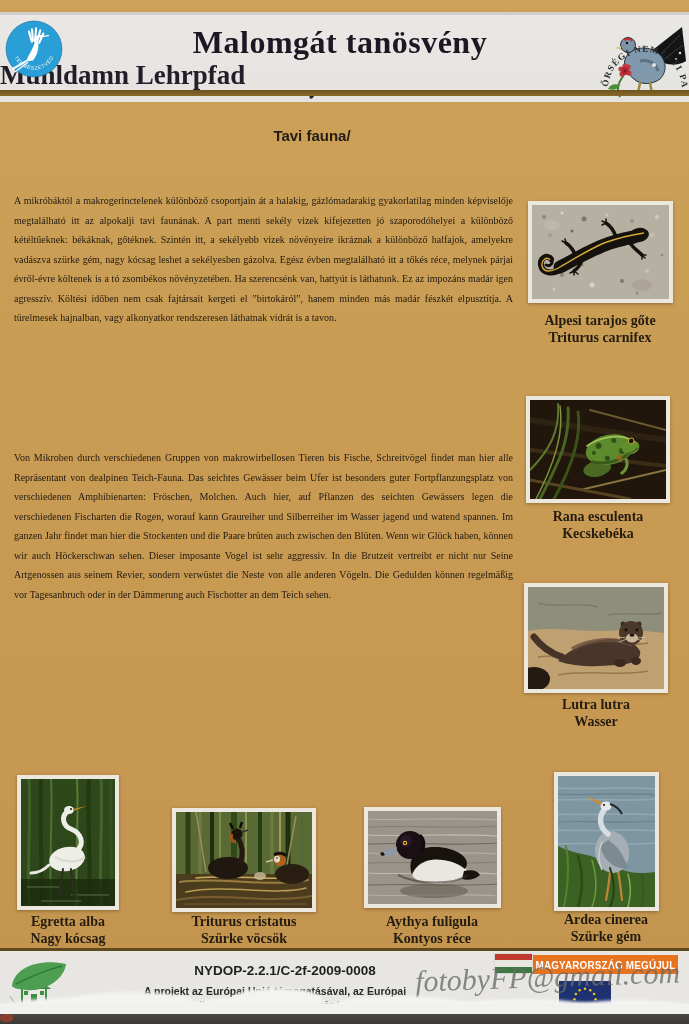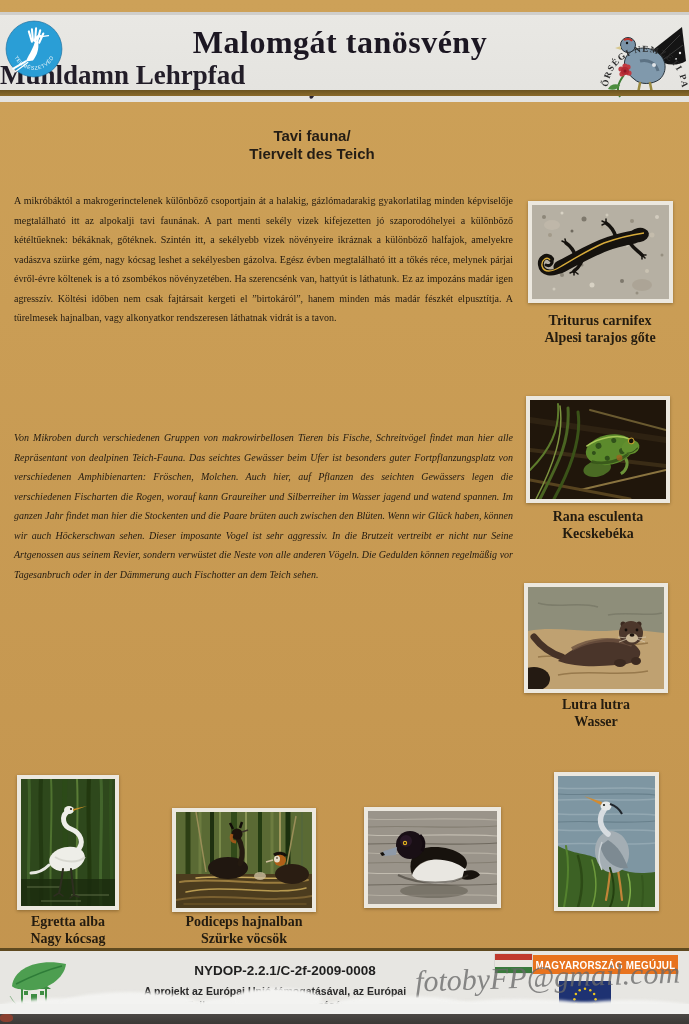--- a/index.html
+++ b/index.html
@@ -18,21 +18,21 @@
   .logo-right{position:absolute;right:1px;top:1px;width:92px;height:92px;}
   .speck{position:absolute;left:310px;top:80px;width:4px;height:7px;background:#2a2430;
          border-radius:50%;transform:rotate(28deg);}
   
   .sec-title{position:absolute;left:0;width:624px;text-align:center;
              font-family:"Liberation Sans",sans-serif;font-weight:bold;font-size:15px;color:#241d15;}
   .sec1{top:127px;} .sec2{top:145px;}
   
   .para{position:absolute;left:14px;width:499px;text-align:justify;
         font-size:10px;line-height:19.5px;color:#221a10;}
-  .para-hu{top:191px;} .para-de{top:428px;font-style:italic;}
+  .para-hu{top:191px;} .para-de{top:448px;}
   
   .photo{position:absolute;background:#ece8df;padding:4px;box-shadow:0 1px 3px rgba(70,50,15,.45);}
   .photo svg{display:block;}
   .cap{position:absolute;text-align:center;font-weight:bold;font-size:14px;line-height:17px;color:#241c10;}
   
   .ftr-shadow{position:absolute;left:0;top:948px;width:689px;height:3px;background:#5f4a20;}
   .ftr{position:absolute;left:0;top:951px;width:689px;height:64px;background:#e7e6e2;}
   .ftr-code{position:absolute;left:110px;top:963px;width:350px;text-align:center;
             font-family:"Liberation Sans",sans-serif;font-weight:bold;font-size:13.5px;color:#1f1f1f;}
   .ftr-l1{position:absolute;left:95px;top:985px;width:360px;text-align:center;
@@ -121,21 +121,20 @@
       <path id="ringR" d="M12 74 A36 36 0 0 1 86 78" fill="none"></path>
       <text font-size="9" fill="#2a2a2a" letter-spacing="1.2" font-weight="bold">
         <textPath href="#ringR">ŐRSÉGI NEMZETI PARK</textPath>
       </text>
     </svg>
     <div class="speck"></div>
   </div>
   <div class="hdr-divider"></div>
 
   <div class="sec-title sec1">Tavi fauna/</div>
-  <div class="sec-title sec2">Tiervelt des Teich</div>
 
   <div class="para para-hu">A mikróbáktól a makrogerinctelenek különböző csoportjain át a halakig, gázlómadarakig gyakorlatilag minden képviselője megtalálható itt az alpokalji tavi faunának. A part menti sekély vizek kifejezetten jó szaporodóhelyei a különböző kétéltűeknek: békáknak, gőtéknek. Szintén itt, a sekélyebb vizek növényeire ikráznak a különböző halfajok, amelyekre vadászva szürke gém, nagy kócsag leshet a sekélyesben gázolva. Egész évben megtalálható itt a tőkés réce, melynek párjai évről-évre költenek is a tó zsombékos növényzetében. Ha szerencsénk van, hattyút is láthatunk. Ez az impozáns madár igen agresszív. Költési időben nem csak fajtársait kergeti el ”birtokáról”, hanem minden más madár fészkét elpusztítja. A türelmesek hajnalban, vagy alkonyatkor rendszeresen láthatnak vidrát is a tavon.</div>
   <div class="para para-de">Von Mikroben durch verschiedenen Gruppen von makrowirbellosen Tieren bis Fische, Schreitvögel findet man hier alle Repräsentant von dealpinen Teich-Fauna. Das seichtes Gewässer beim Ufer ist besonders guter Fortpflanzungsplatz von verschiedenen Amphibienarten: Fröschen, Molchen. Auch hier, auf Pflanzen des seichten Gewässers legen die verschiedenen Fischarten die Rogen, worauf kann Graureiher und Silberreiher im Wasser jagend und watend spannen. Im ganzen Jahr findet man hier die Stockenten und die Paare brüten auch zwischen den Blüten. Wenn wir Glück haben, können wir auch Höckerschwan sehen. Dieser imposante Vogel ist sehr aggressiv. In die Brutzeit vertreibt er nicht nur Seine Artgenossen aus seinem Revier, sondern verwüstet die Neste von alle anderen Vögeln. Die Gedulden können regelmäßig vor Tagesanbruch oder in der Dämmerung auch Fischotter an dem Teich sehen.</div>
 
   <div class="photo" style="left:528px;top:201px;">
     <svg width="137" height="94" viewBox="0 0 137 94">
       <rect width="137" height="94" fill="#b6b0a3"></rect>
       <g>
         <ellipse cx="20" cy="20" rx="8" ry="5" fill="#c4bcae" opacity=".6"></ellipse>
         <ellipse cx="110" cy="80" rx="10" ry="6" fill="#a8a090" opacity=".7"></ellipse>
@@ -172,22 +171,22 @@
         <path d="M110 50 l3 3 M110 50 l4 0 M110 50 l0 4" stroke-width="1.5"></path>
         <path d="M74 18 l-4 -2 M74 18 l0 -4 M74 18 l-4 2" stroke-width="1.5"></path>
         <path d="M42 66 l-4 2 M42 66 l0 4 M42 66 l4 3" stroke-width="1.5"></path>
         <path d="M34 38 l-4 -2 M34 38 l-1 -4" stroke-width="1.5"></path>
       </g>
       <ellipse cx="107" cy="30" rx="10" ry="7" fill="#15120e" transform="rotate(-10 107 30)"></ellipse>
       <path d="M112 28 C98 30 86 33 72 38 C56 45 40 55 28 62 C20 67 12 68 10 61 C9 55 15 51 18 55" stroke="#e2b33c" stroke-width="1.4" fill="none" opacity=".95"></path>
     </svg>
   </div>
   <div class="cap" style="left:516px;top:312px;width:168px;">
+    <span style="display:block">Alpesi tarajos gőte</span>
     <span style="display:block">Triturus carnifex</span>
-    <span style="display:block">Alpesi tarajos gőte</span>
   </div>
 
   <div class="photo" style="left:526px;top:396px;">
     <svg width="136" height="99" viewBox="0 0 136 99">
       <rect width="136" height="99" fill="#20160b"></rect>
       <g fill="none" stroke-linecap="round">
         <path d="M0 20 L136 40" stroke="#2e2212" stroke-width="6"></path>
         <path d="M0 50 L136 66" stroke="#3a2c16" stroke-width="4"></path>
         <path d="M60 10 L136 30" stroke="#6a5a30" stroke-width="2"></path>
         <path d="M50 90 L136 70" stroke="#8a7440" stroke-width="2"></path>
@@ -327,21 +326,21 @@
       <path d="M66 20 L72 18" stroke="#3a3028" stroke-width="1.5"></path>
       <ellipse cx="116" cy="62" rx="17" ry="10" fill="#2a1d12"></ellipse>
       <circle cx="104" cy="48" r="6" fill="#b06018"></circle>
       <ellipse cx="101" cy="47" rx="3" ry="3.5" fill="#e4dcc8"></ellipse>
       <path d="M98 43 C102 40 108 41 110 44" stroke="#17100a" stroke-width="3" fill="none"></path>
       <path d="M97 48 L90 50" stroke="#d0c0a0" stroke-width="1.5"></path>
       <circle cx="101" cy="46" r=".8" fill="#201408"></circle>
     </svg>
   </div>
   <div class="cap" style="left:176px;top:913px;width:136px;">
-    <span style="display:block">Podiceps hajnalban</span>
+    <span style="display:block">Triturus cristatus</span>
     <span style="display:block">Szürke vöcsök</span>
   </div>
 
   <div class="photo" style="left:364px;top:807px;">
     <svg width="129" height="93" viewBox="0 0 129 93">
       <rect width="129" height="93" fill="#9a948a"></rect>
       <g fill="none" stroke-linecap="round">
         <path d="M0 8 C30 10 60 6 129 9" stroke="#b4aea2" stroke-width="1.2"></path>
         <path d="M0 16 C40 14 90 18 129 15" stroke="#847e72" stroke-width="1.2"></path>
         <path d="M0 24 C30 26 70 22 129 25" stroke="#c2bcb0" stroke-width="1.2"></path>
@@ -358,20 +357,24 @@
       <path d="M44 64 C40 52 44 42 54 38 C64 34 84 36 94 44 C100 49 100 54 97 58 C88 50 70 46 58 50 C50 53 46 58 44 64 Z" fill="#17120d"></path>
       <circle cx="42" cy="34" r="14" fill="#190f15"></circle>
       <circle cx="38" cy="30" r="6" fill="#2d1a2c" opacity=".8"></circle>
       <path d="M52 24 C56 28 57 34 54 40" stroke="#130a10" stroke-width="3" fill="none"></path>
       <circle cx="37" cy="32" r="2.2" fill="#e2b225"></circle>
         <circle cx="37" cy="32" r=".9" fill="#000000"></circle>
       <path d="M29 36 L16 40 C14 41 14 44 16 45 L28 44 Z" fill="#8f9aa8"></path>
       <path d="M15 41 L12 42 L14 45 L17 44 Z" fill="#14100c"></path>
       <path d="M30 64 C50 74 86 74 100 64" stroke="#3f3a32" stroke-width="2" fill="none" opacity=".6"></path>
     </svg>
+  </div>
+  <div class="cap" style="left:364px;top:913px;width:136px;">
+    <span style="display:block">Aythya fuligula</span>
+    <span style="display:block">Kontyos réce</span>
   </div>
 
   <div class="photo" style="left:554px;top:772px;">
     <svg width="97" height="131" viewBox="0 0 97 131">
       <rect width="97" height="131" fill="#7e96a2"></rect>
       <g fill="none">
         <path d="M0 12 C30 14 70 10 97 13" stroke="#93a8b2" stroke-width="1.5"></path>
         <path d="M0 24 C40 22 70 26 97 23" stroke="#93a8b2" stroke-width="1.5"></path>
         <path d="M0 18 C30 20 70 16 97 19" stroke="#68808c" stroke-width="1.2"></path>
         <path d="M0 38 C40 40 70 36 97 39" stroke="#93a8b2" stroke-width="1.5"></path>
@@ -394,20 +397,24 @@
       <path d="M43 29 L26 20 L44 26 Z" fill="#d28b30"></path>
       <g fill="none" stroke-linecap="round">
         <path d="M8 70 C12 90 10 110 6 131" stroke="#54822e" stroke-width="2"></path>
         <path d="M20 80 C26 100 24 118 20 131" stroke="#2c4a16" stroke-width="2.5"></path>
         <path d="M34 84 C40 104 38 120 34 131" stroke="#6d9a3c" stroke-width="1.5"></path>
         <path d="M52 92 C58 110 56 122 52 131" stroke="#244010" stroke-width="2"></path>
         <path d="M70 98 C74 112 72 122 70 131" stroke="#7fae4a" stroke-width="1.5"></path>
         <path d="M84 100 C86 112 85 122 84 131" stroke="#35571e" stroke-width="2"></path>
       </g>
     </svg>
+  </div>
+  <div class="cap" style="left:538px;top:911px;width:136px;">
+    <span style="display:block">Ardea cinerea</span>
+    <span style="display:block">Szürke gém</span>
   </div>
 
   <div class="ftr-shadow"></div>
   <div class="ftr"></div>
 
   <svg class="logo-green" viewBox="0 0 62 56">
     <path d="M2 40 A30 30 0 0 0 40 54" stroke="#3e8c42" stroke-width="1" opacity=".5" fill="none"></path>
     <path d="M12 32 L26 22 L40 32 Z" fill="#e9e9e3" stroke="#3e8c42" stroke-width="2"></path>
     <rect x="14" y="32" width="24" height="16" fill="#e9e9e3" stroke="#3e8c42" stroke-width="2"></rect>
     <rect x="23" y="38" width="6" height="10" fill="#3e8c42"></rect>

